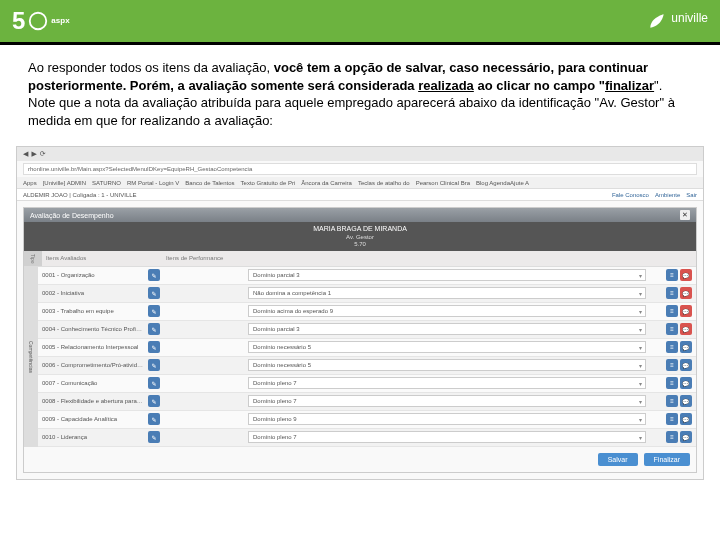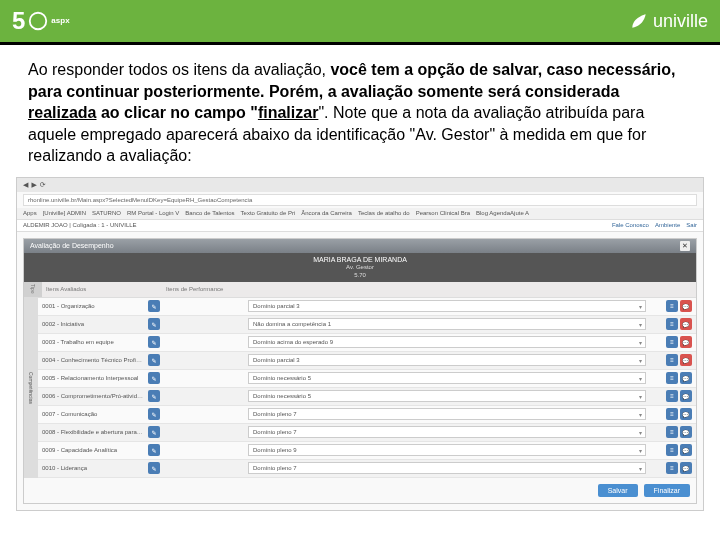--- a/index.html
+++ b/index.html
@@ -1,24 +1,24 @@
 <!DOCTYPE html>
 <html><head>
 <meta charset="utf-8">
 <style>
 *{box-sizing:border-box;margin:0;padding:0;font-family:Arial,Helvetica,sans-serif}
 body{background:#fff;width:720px;height:540px;overflow:hidden;font-size:9px}
 .top-banner{background:#6cb33f;height:42px;display:flex;align-items:center;justify-content:space-between;padding:0 12px}
 .logo-50{color:#fff;font-size:20px;font-weight:bold;display:flex;align-items:center;gap:2px}
 .logo-50 .big{font-size:24px}
 .logo-50 .small{font-size:8px;display:flex;flex-direction:column;line-height:1}
-.logo-uni{color:#fff;font-size:18px;font-weight:500;display:flex;align-items:center;gap:4px}
+.logo-uni{color:#fff;font-size:12px;font-weight:500;display:flex;align-items:flex-start;gap:4px}
 .logo-uni svg{width:20px;height:20px}
 .black-strip{background:#000;height:3px}
-.instruction{padding:14px 28px 10px;font-size:16px;line-height:1.35;color:#000}
+.instruction{padding:14px 28px 17px;font-size:13px;line-height:1.35;color:#000}
 .instruction b{font-weight:bold}
 .instruction u{text-decoration:underline}
 .browser{margin:0 16px;border:1px solid #ccc;background:#f9f9f9;font-size:7px;color:#555}
 .chrome-top{background:#e8e8e8;height:14px;display:flex;gap:3px;padding:2px 6px;align-items:center}
 .chrome-addr{background:#fff;height:12px;margin:2px 6px;border:1px solid #ddd;display:flex;align-items:center;padding:0 4px;font-size:6px;color:#666}
 .chrome-bm{background:#f1f1f1;height:12px;display:flex;gap:6px;padding:0 6px;align-items:center;font-size:6px;color:#555;border-bottom:1px solid #ddd}
 .app-top{background:#fff;height:12px;display:flex;justify-content:space-between;padding:0 6px;align-items:center;font-size:6px;border-bottom:1px solid #ddd}
 .app-top .right{color:#336699;display:flex;gap:6px}
 .panel{margin:6px;border:1px solid #ccc}
 .panel-hdr{background:linear-gradient(#9aa0a6,#7a8087);color:#fff;height:14px;display:flex;align-items:center;justify-content:space-between;padding:0 6px;font-size:7px}

